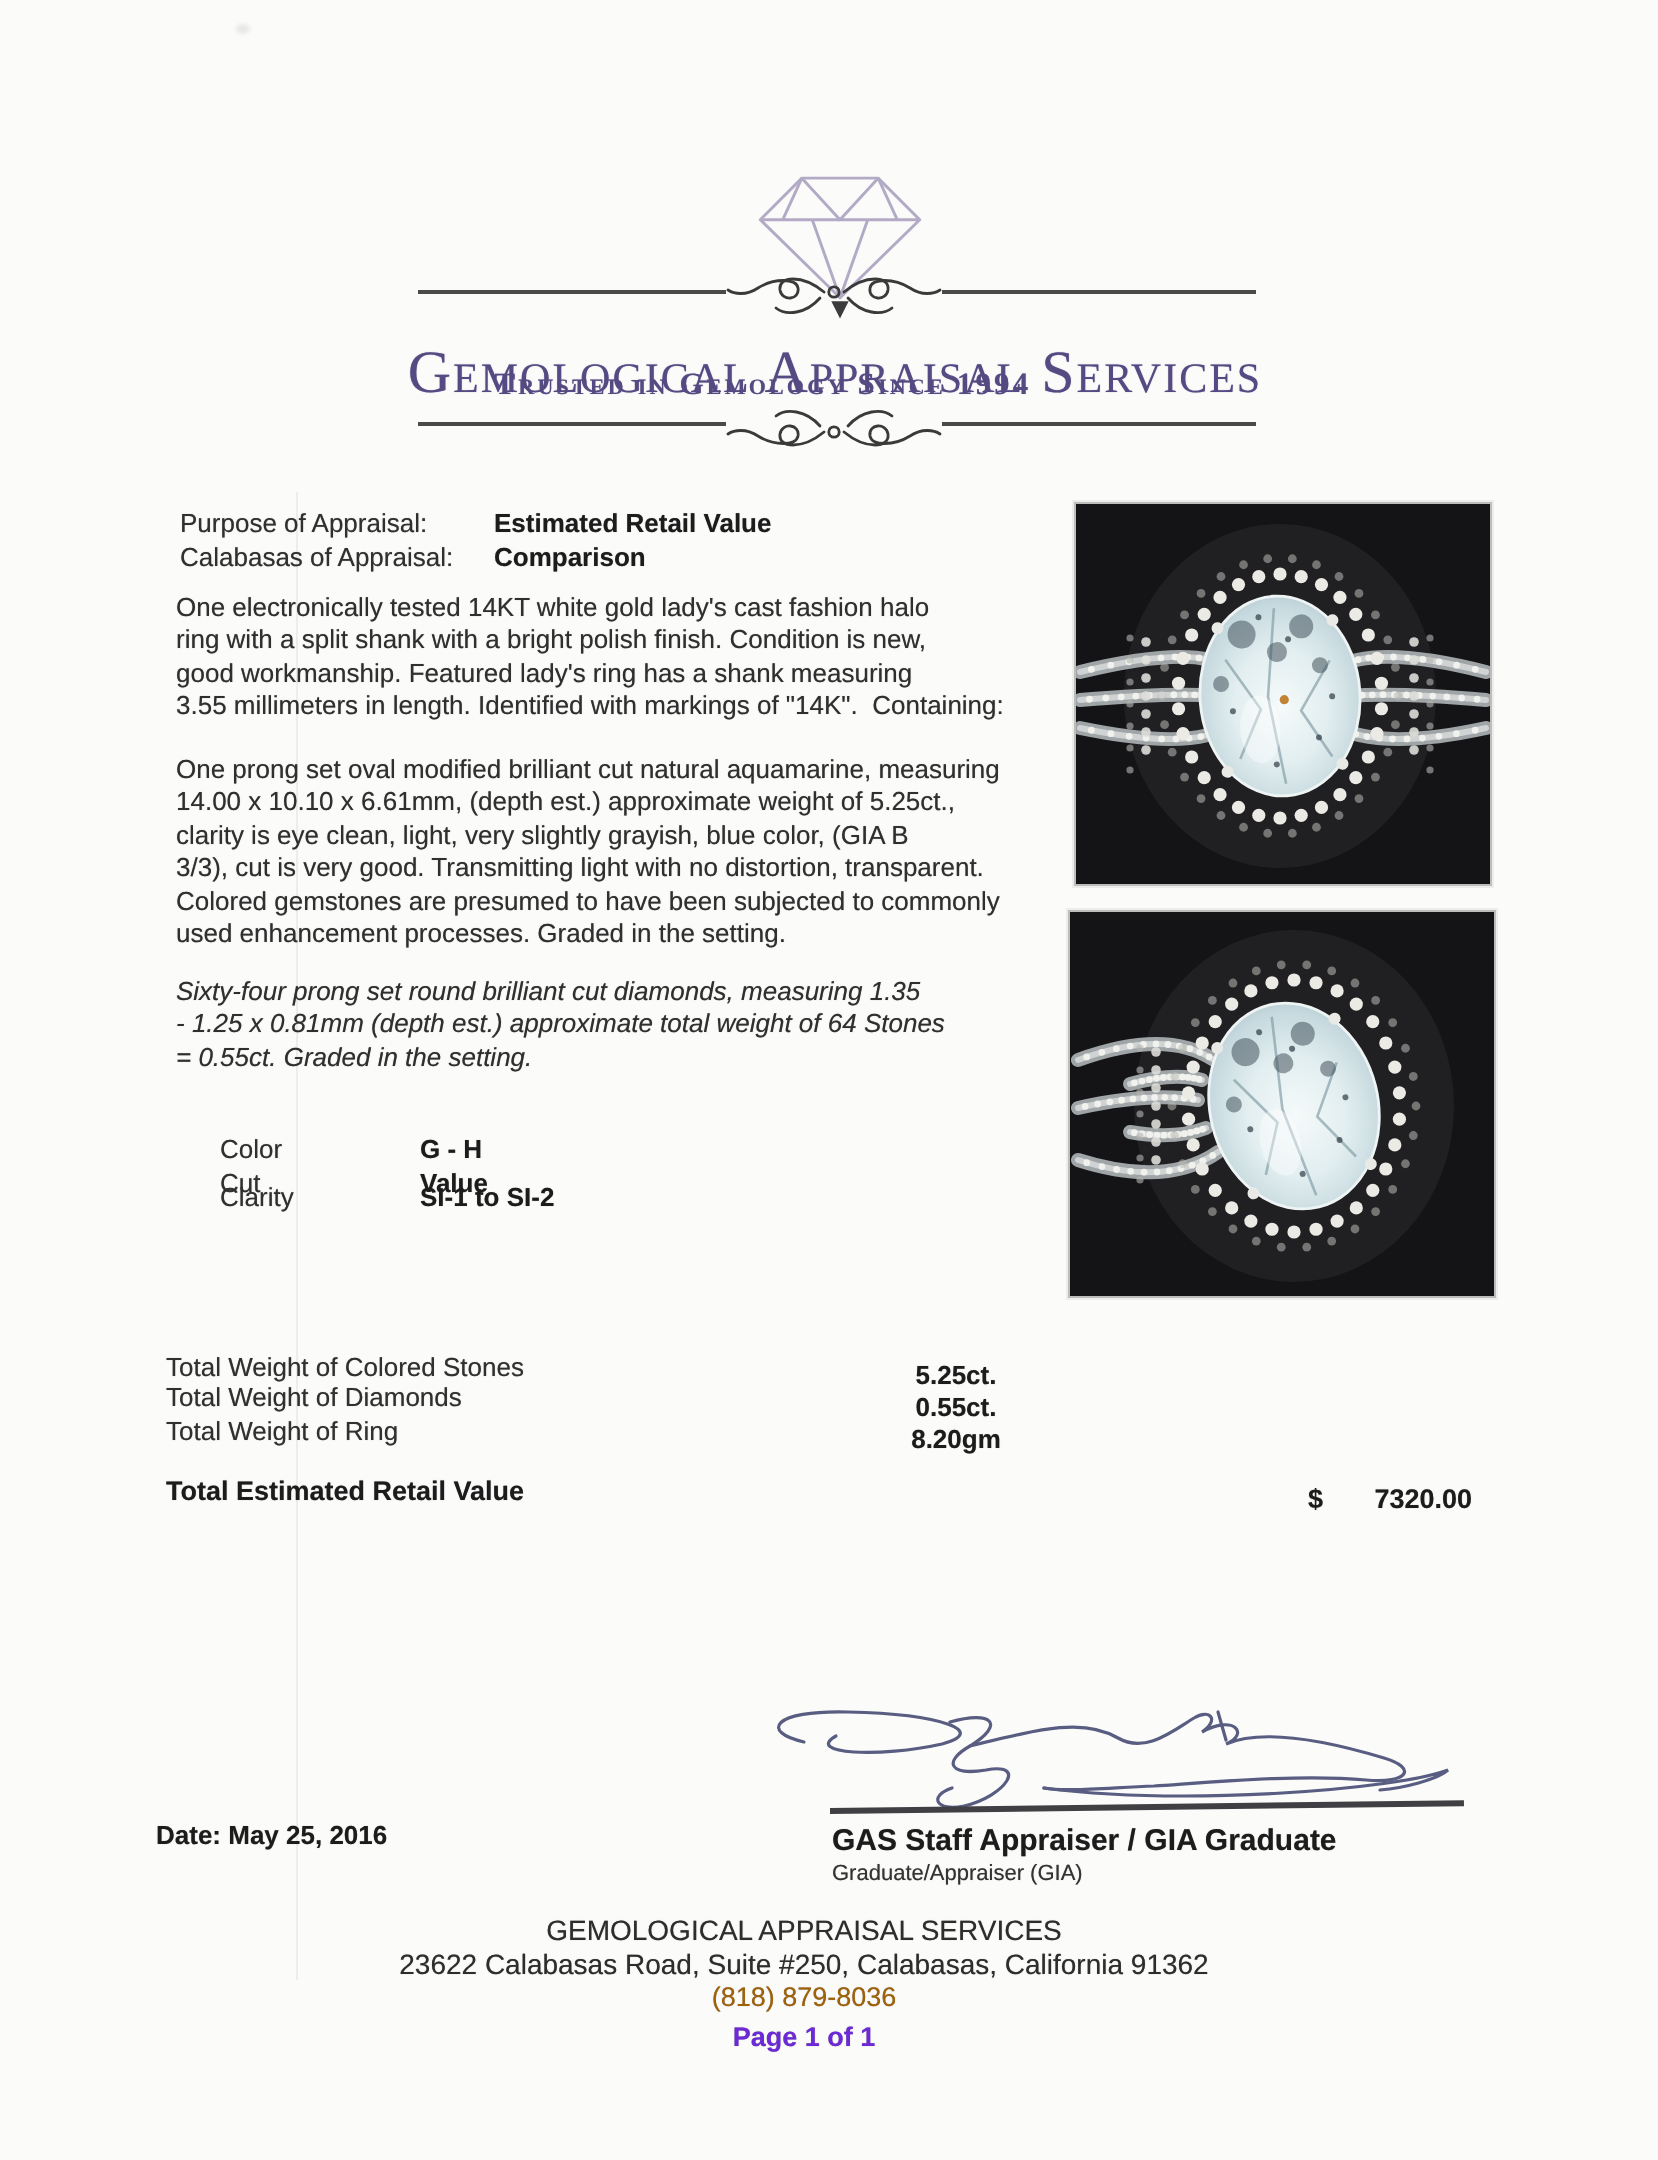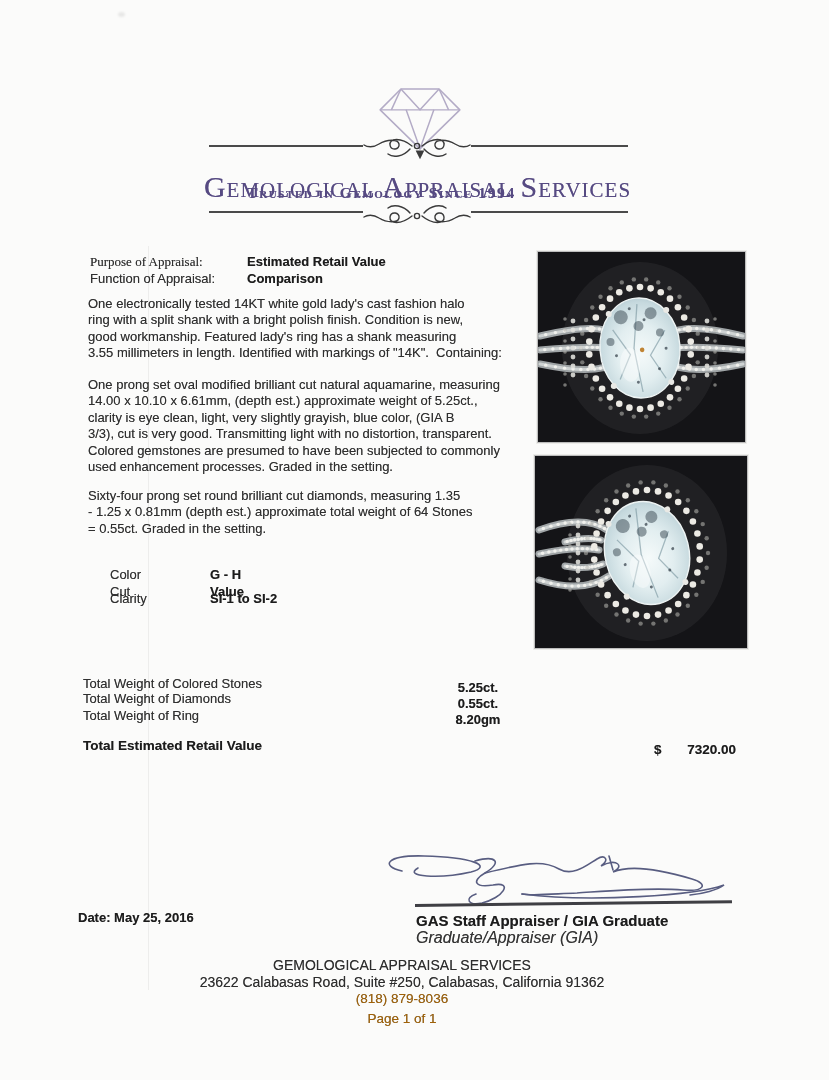--- a/index.html
+++ b/index.html
@@ -39,27 +39,27 @@
   }
   .brand-tagline > span{ display:inline-block; transform:translateX(3px); }
 
   
   .lbl{ font-size:13px; line-height:17px; color:#303030; }
   .val-b{ font-size:13px; line-height:17px; font-weight:bold; color:#1c1c1c; }
   .para{
     font-size:13px; line-height:16.4px; color:#2f2f2f;
     white-space:pre-wrap; width:480px;
   }
-  .purpose-label{ left:90px; top:253px;font-family:Liberation Serif, serif; }
+  .purpose-label{ left:90px; top:253px; }
   .function-label{ left:90px; top:270px; }
   .purpose-value{ left:247px; top:253px; }
   .function-value{ left:247px; top:270px; }
   .para1{ left:88px; top:296px; }
   .para2{ left:88px; top:377px; }
-  .para3{ left:88px; top:488px; }
+  .para3{ left:88px; top:488px;font-style:italic; }
 
   .grade-label{ left:110px; }
   .grade-value{ left:210px; }
   .g-row0{ top:550px;margin-top:40px; } .g-row1{ top:566px; } .g-row2{ top:583px; }
 
   
   .photo{ background:#141417; border:1px solid #bdbdbd; box-shadow:0 0 0 1px #ededea; }
   .photo1{ left:537px; top:251px; width:207px; height:190px; }
   .photo2{ left:534px; top:455px; width:212px; height:192px; }
   .photo svg{ display:block; }
@@ -72,28 +72,28 @@
   .retail-label{ left:83px; top:737px; font-size:13.5px; }
   .money{ left:654px; top:742px; width:82px; display:flex; justify-content:space-between;
           font-size:13.5px; font-weight:bold; color:#1c1c1c; }
 
   
   .sig-scribble{ left:372px; top:846px; }
   .sig-line{ left:415px; top:904px; width:317px; height:2.5px; background:#3f3f44;
              transform:rotate(-0.7deg); transform-origin:left center; }
   .date-line{ left:78px; top:909px; }
   .appraiser1{ left:416px; top:912px; font-size:15px; }
-  .appraiser2{ left:416px; top:929px; font-size:16px; font-style:italic; color:#333; }
+  .appraiser2{ left:416px; top:929px; font-size:11px; color:#333; }
 
   
   .footer{ left:0; top:0; width:804px; text-align:center; }
   .f-company{ top:957px; font-size:14px; color:#2d2d2d; }
   .f-address{ top:974px; font-size:14px; color:#2d2d2d; }
   .f-phone{ top:991px; font-size:13.5px; color:#a16207; }
-  .f-page{ top:1011px; font-size:13.5px; font-weight:normal; color:#a16207; }
+  .f-page{ top:1011px; font-size:13.5px; font-weight:bold; color:#6d28d9; }
 </style>
 </head>
 <body>
 
 <div class="abs crease"></div>
 <div class="abs speck"></div>
 
 <svg class="abs diamond-logo" width="104" height="82" viewBox="0 0 120 94">
   <g fill="none" stroke="#b3abc6" stroke-width="1.7" stroke-linejoin="round">
     <path d="M38,9 L82,9 L106,33 L60,78 L14,33 Z"></path>
@@ -128,21 +128,21 @@
     <circle cx="54" cy="13" r="2.6"></circle>
     <path d="M49,13 C38,4 26,5 27,12 C28,18 37,17 36,11 C35,6 24,6 16,11 C10,15 4,14 1,12"></path>
     <path d="M59,13 C70,4 82,5 81,12 C80,18 71,17 72,11 C73,6 84,6 92,11 C98,15 104,14 107,12"></path>
     <path d="M47,16 C40,24 30,25 25,21"></path>
     <path d="M61,16 C68,24 78,25 83,21"></path>
   </g>
 </svg>
 
 <span class="abs lbl scan-text purpose-label">Purpose of Appraisal:</span>
 <span class="abs val-b scan-text purpose-value">Estimated Retail Value</span>
-<span class="abs lbl scan-text function-label">Function of Appraisal:</span>
+<span class="abs lbl scan-text function-label">Calabasas of Appraisal:</span>
 <span class="abs val-b scan-text function-value">Comparison</span>
 
 <div class="abs para scan-text para1">One electronically tested 14KT white gold lady's cast fashion halo
 ring with a split shank with a bright polish finish. Condition is new,
 good workmanship. Featured lady's ring has a shank measuring
 3.55 millimeters in length. Identified with markings of "14K".  Containing:</div>
 <div class="abs para scan-text para2">One prong set oval modified brilliant cut natural aquamarine, measuring
 14.00 x 10.10 x 6.61mm, (depth est.) approximate weight of 5.25ct.,
 clarity is eye clean, light, very slightly grayish, blue color, (GIA B
 3/3), cut is very good. Transmitting light with no distortion, transparent.

